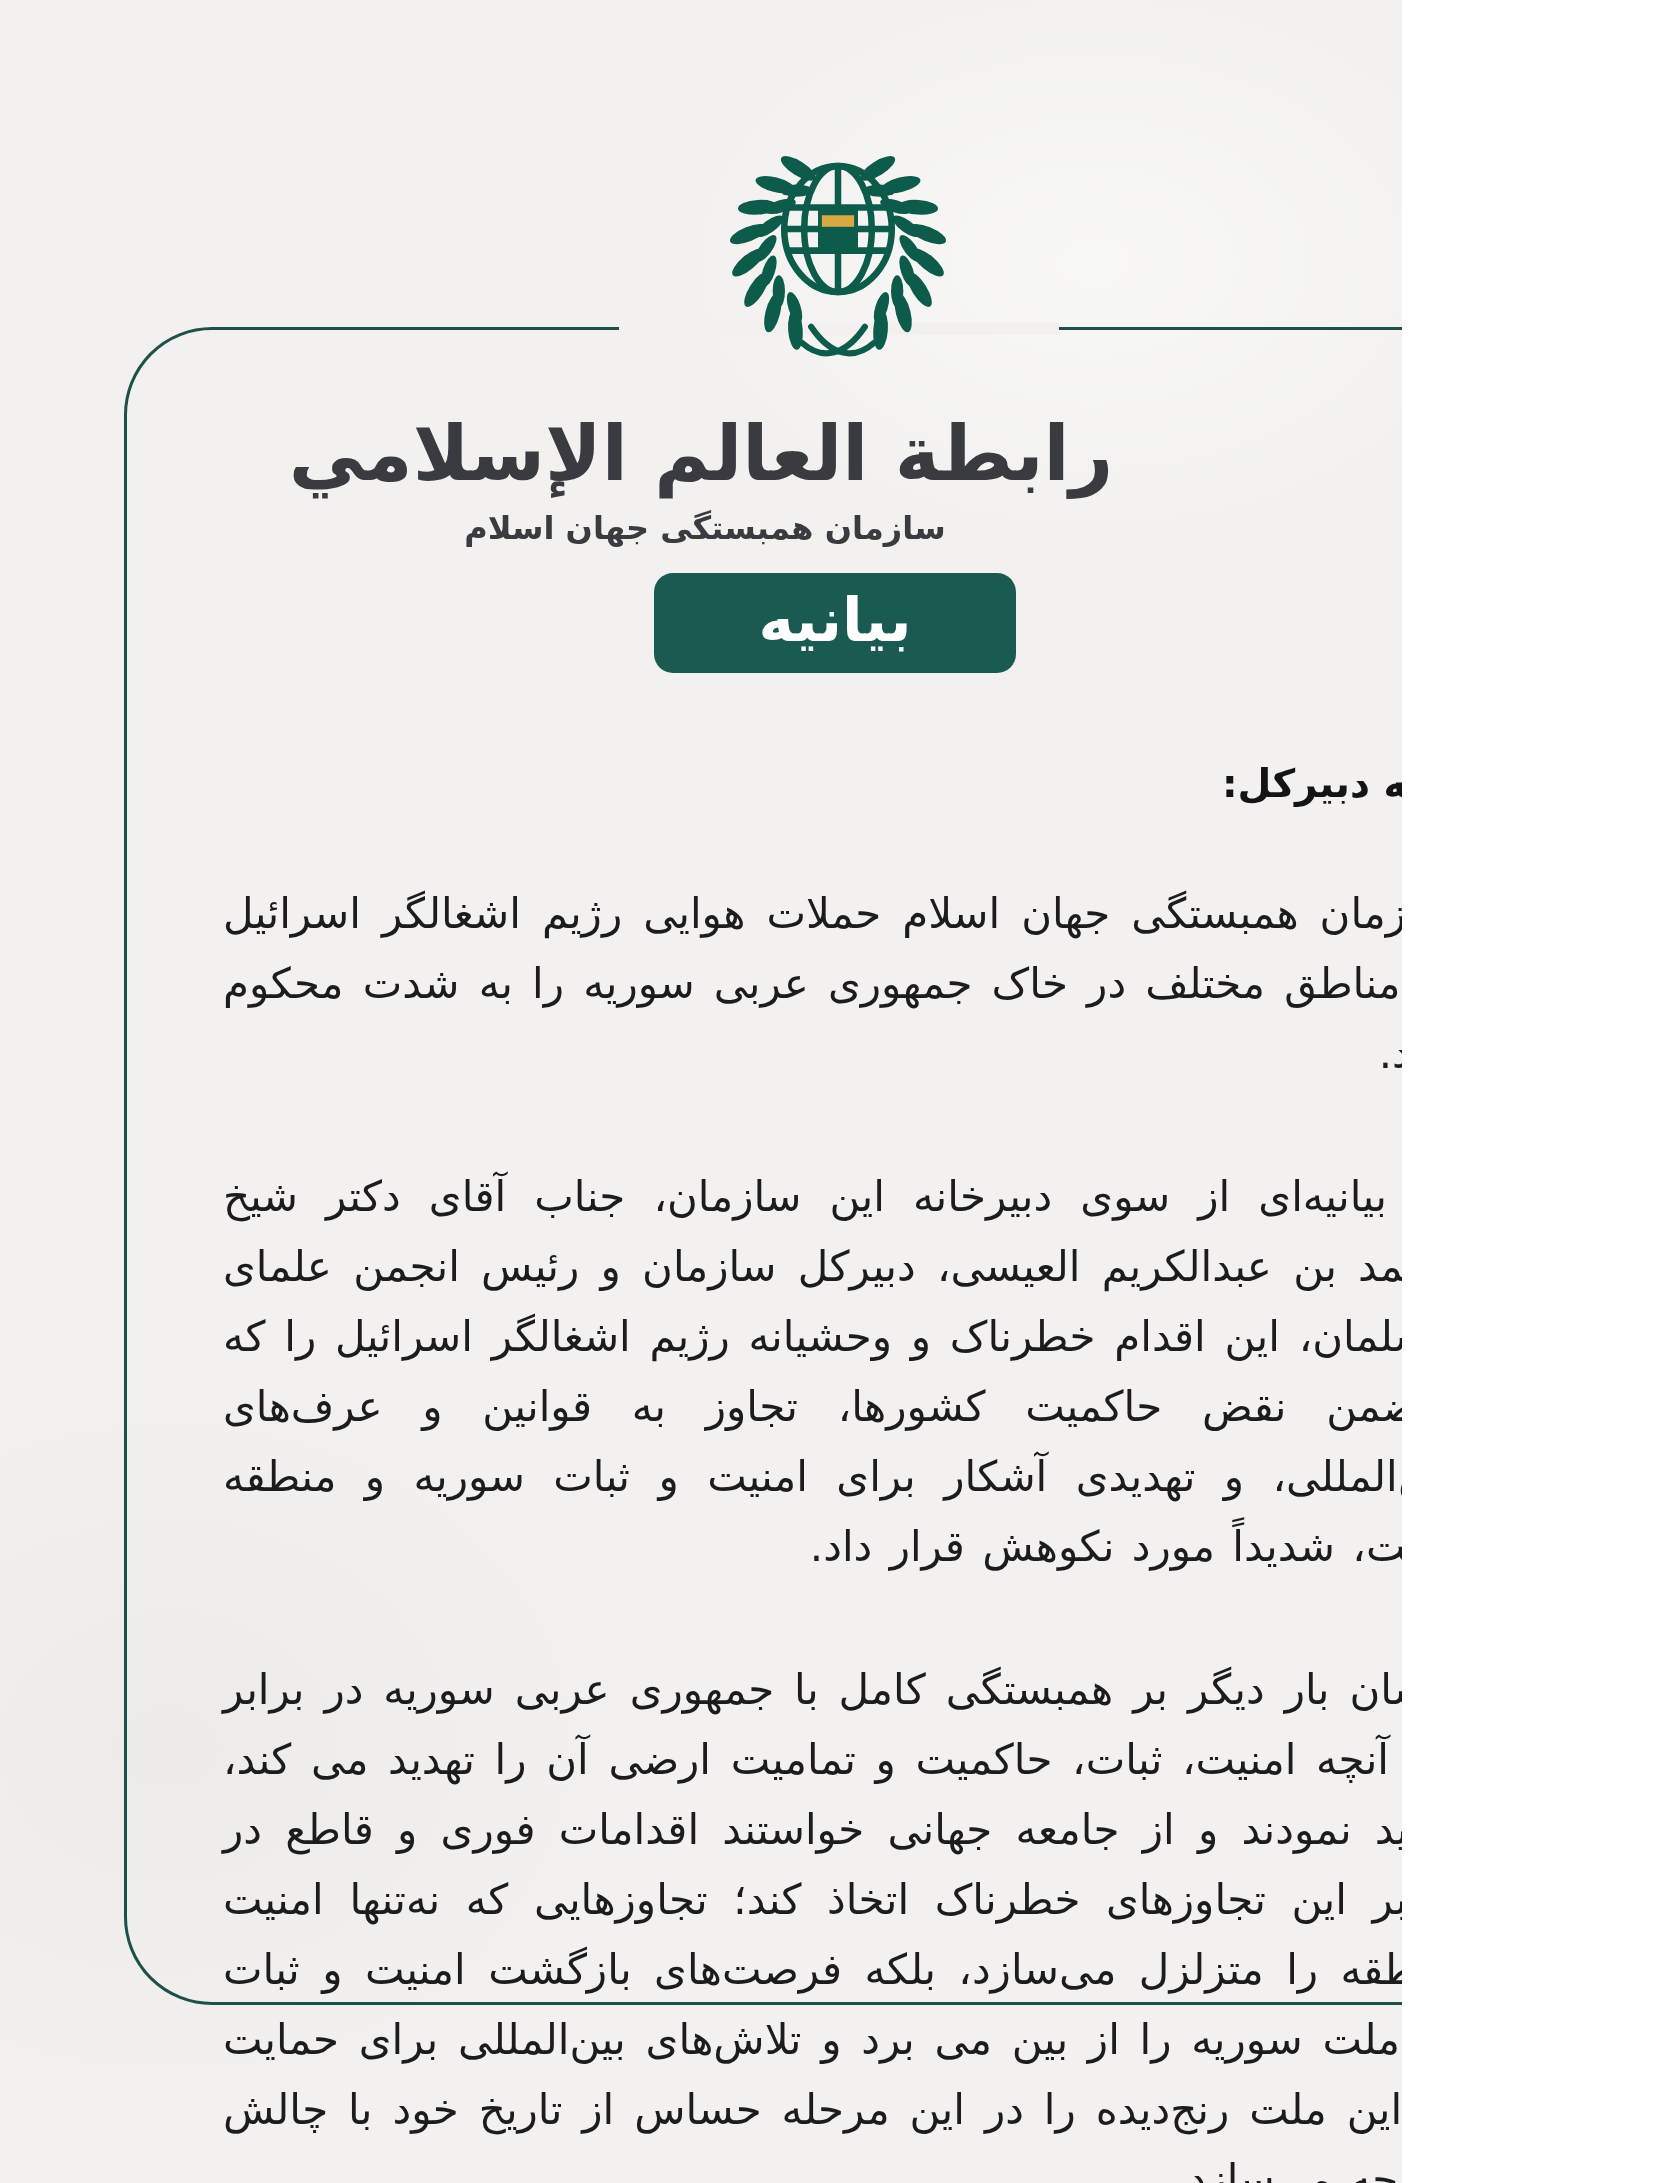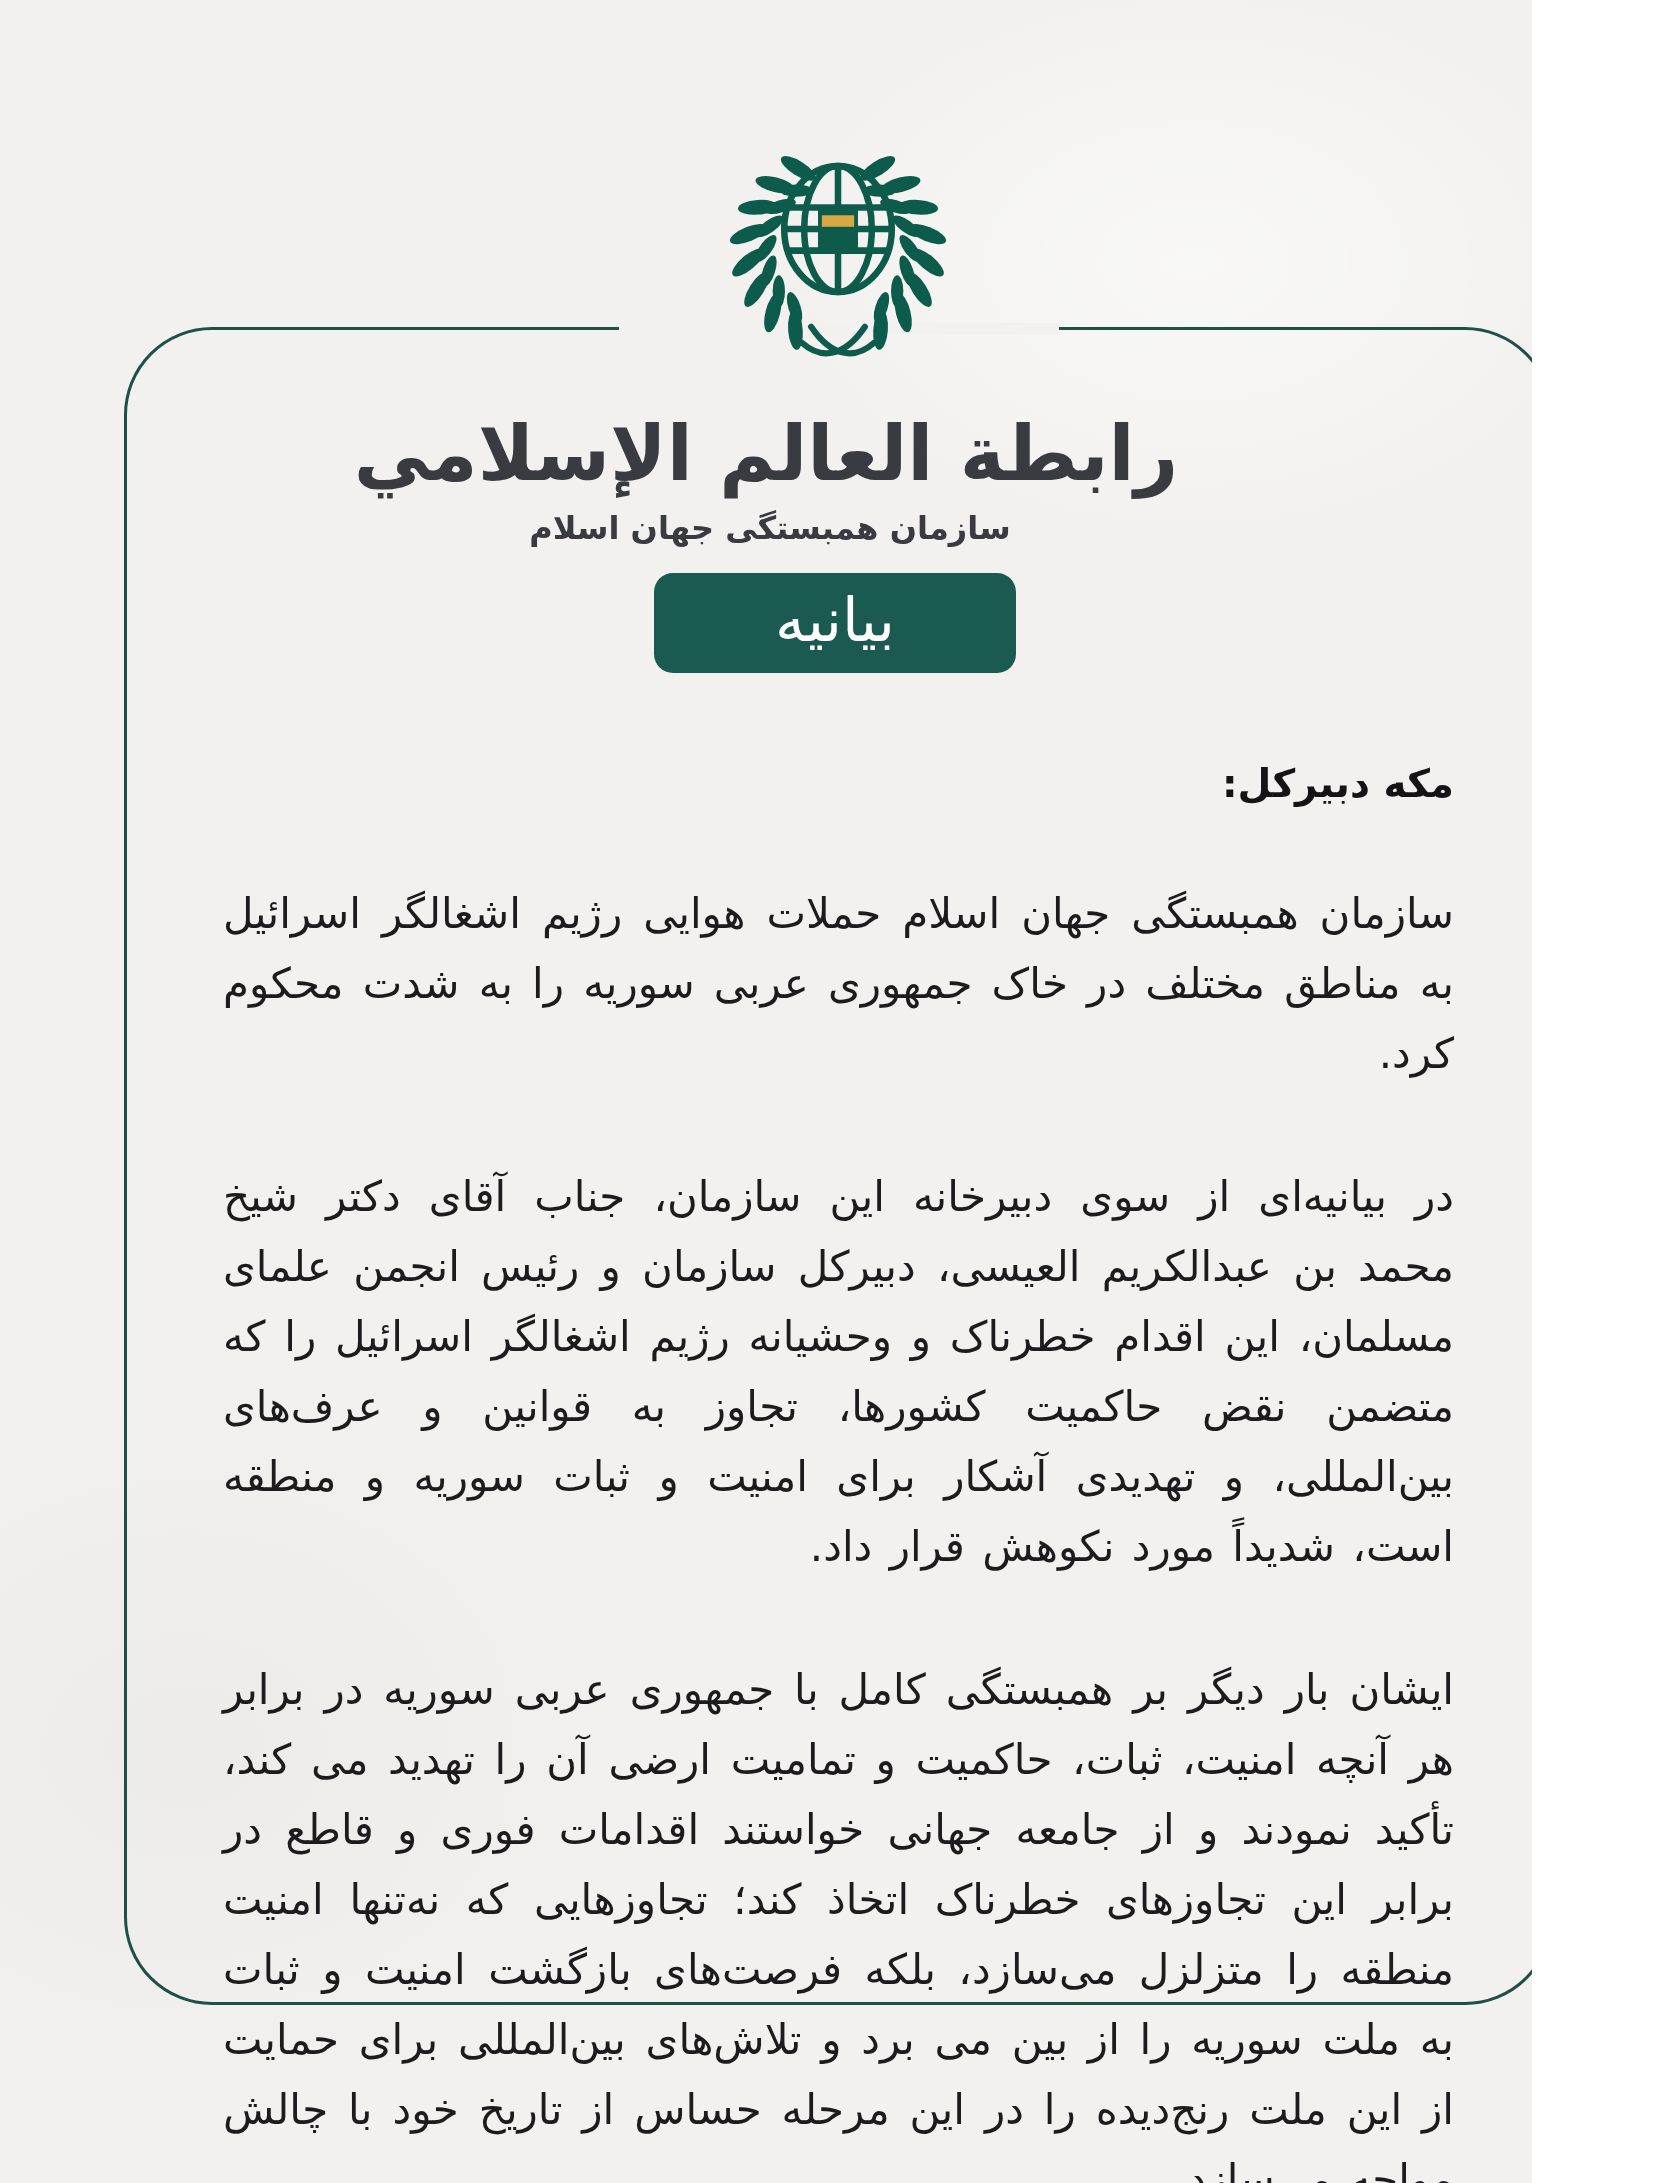--- a/index.html
+++ b/index.html
@@ -1,18 +1,18 @@
 <!DOCTYPE html>
 <html lang="fa" style="font-size:10.8px"><head>
 <meta charset="utf-8">
 <style>
   html,body{margin:0;padding:0;}
   .page{
     position:relative;
-    width:1532px;height:2183px;
+    width:1402px;height:2183px;
     background:#f2f1ef;
     background-image:
       radial-gradient(ellipse 609px 406px at 78% 12%, rgba(255,255,255,.5), rgba(255,255,255,0) 70%),
       radial-gradient(ellipse 676px 541px at 12% 80%, rgba(210,210,205,.18), rgba(210,210,205,0) 70%);
     font-family:"DejaVu Sans", sans-serif;
     direction:rtl;
     overflow:hidden;
   }
   
   .frame{
@@ -56,21 +56,21 @@
     position:absolute;
     left:654px;top:573px;
     width:362px;height:100px;
     background:#1a5a50;
     border-radius:19px;
     display:flex;align-items:center;justify-content:center;
   }
   .banner-label{
     color:#ffffff;
     font-size:60px;
-    font-weight:normal;
+    font-weight:bold;
     line-height:1;
     padding-bottom:6.8px;
     text-align:right;
   }
   .content{
     position:absolute;
     left:223px;top:756px;
     width:1231px;
   }
   .salutation{

